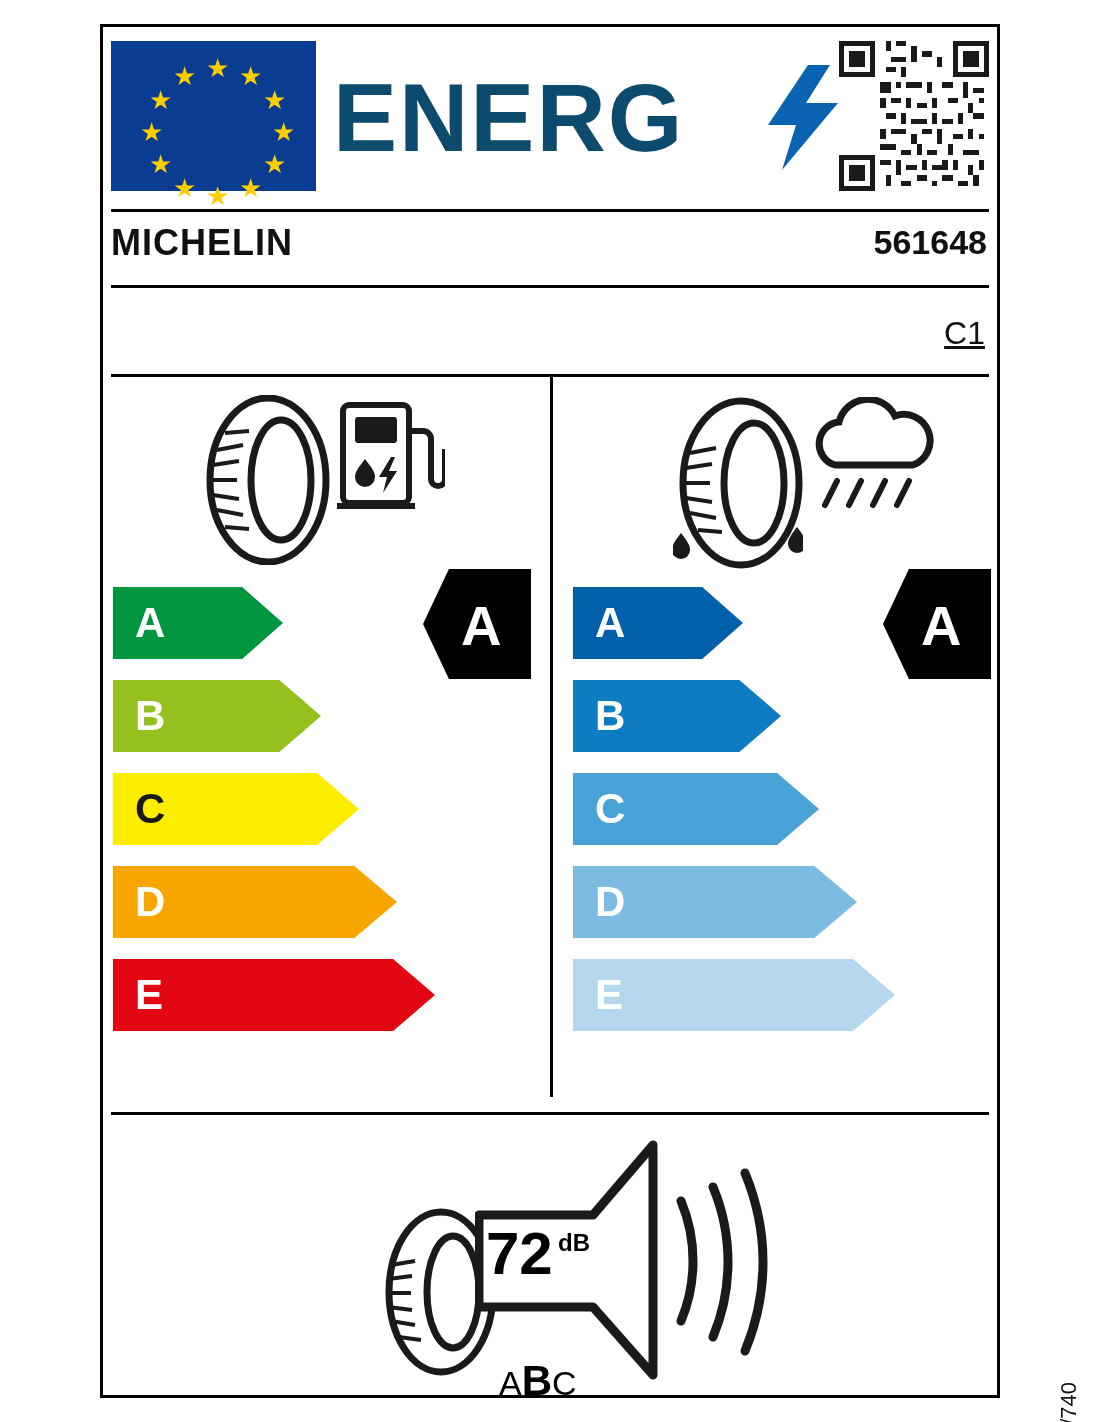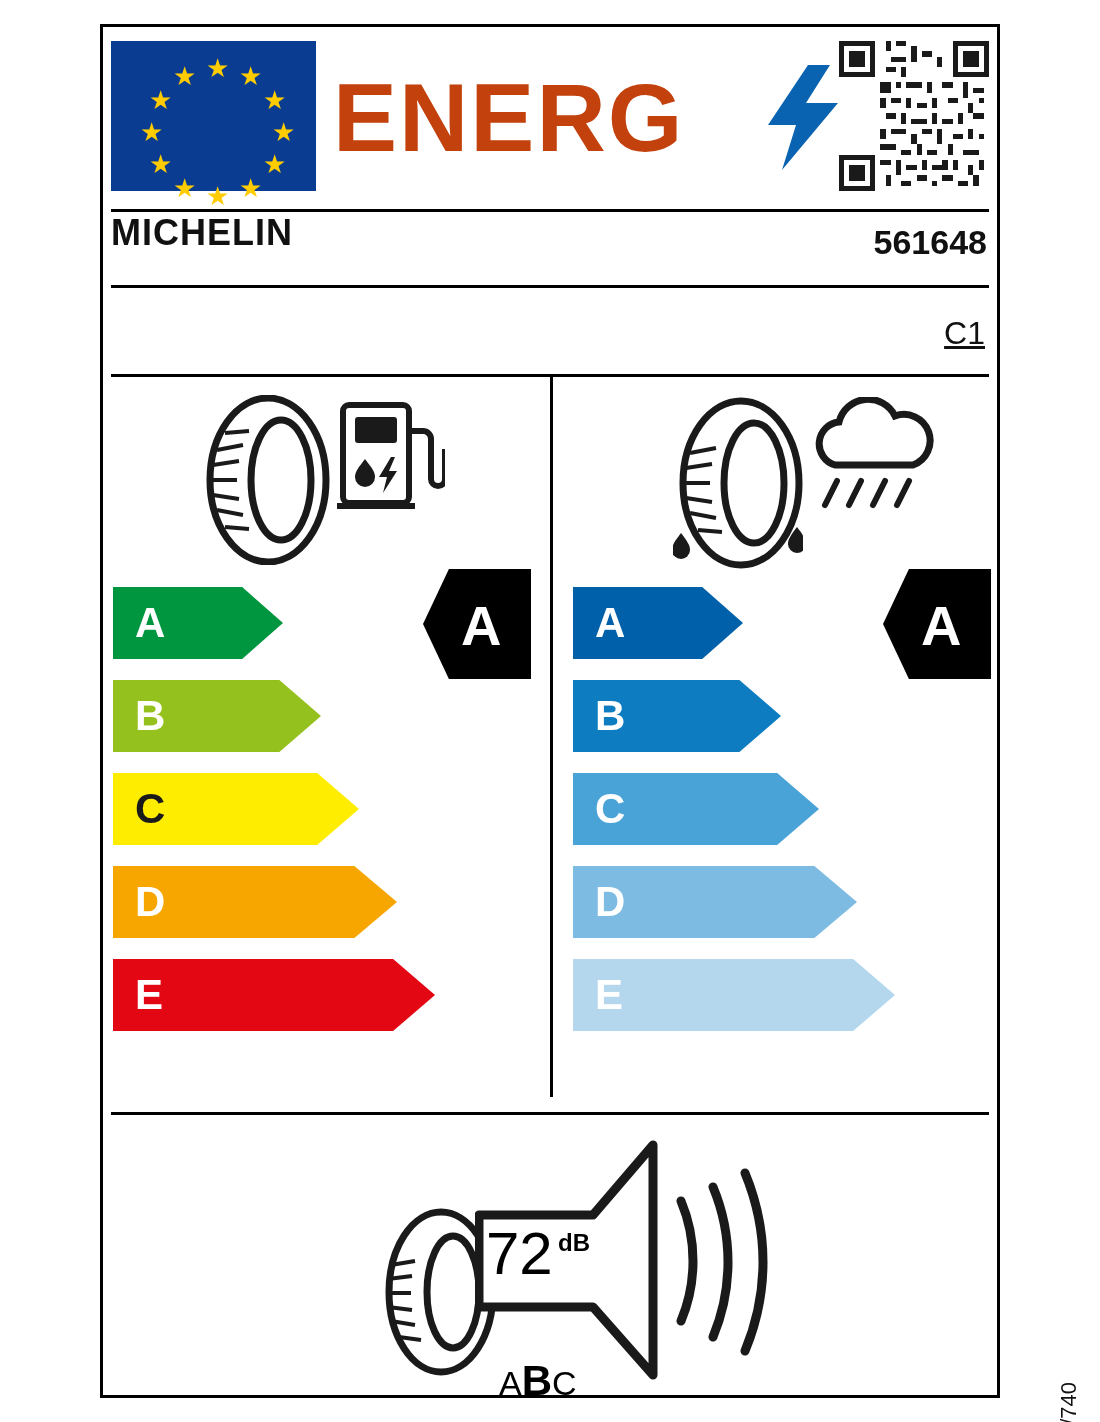--- a/index.html
+++ b/index.html
@@ -4,45 +4,45 @@
 <style>
   html,body{margin:0;padding:0;background:#ffffff;}
   body{font-family:"Liberation Sans", sans-serif;}
   .page{position:relative;width:1100px;height:1422px;background:#fff;overflow:hidden;}
   .label{position:absolute;left:100px;top:24px;width:900px;height:1374px;border:3px solid #000;box-sizing:border-box;background:#fff;}
 
   
   .hdr{position:absolute;left:0;top:0;width:100%;height:180px;}
   .euflag{position:absolute;left:8px;top:14px;width:205px;height:150px;background:#0a3d91;}
   .star{position:absolute;color:#ffcc00;font-size:26px;line-height:26px;}
-  .energ{position:absolute;left:230px;top:36px;font-size:96px;font-weight:bold;color:#c2410c;letter-spacing:2px;font-family:"Liberation Sans", sans-serif;}
+  .energ{position:absolute;left:230px;top:36px;font-size:96px;font-weight:bold;color:#0c4a6e;letter-spacing:2px;font-family:"Liberation Sans", sans-serif;}
   .bolt{position:absolute;left:665px;top:38px;color:#0a63b0;}
   .qr{position:absolute;right:8px;top:14px;width:150px;height:150px;}
 
   
   .rule{position:absolute;background:#000;}
-  .brand{position:absolute;left:8px;top:185px;font-size:36px;font-weight:bold;letter-spacing:1px;color:#111;}
+  .brand{position:absolute;left:8px;top:195px;font-size:36px;font-weight:bold;letter-spacing:1px;color:#111;}
   .code{position:absolute;right:10px;top:196px;font-size:34px;font-weight:bold;color:#111;}
   .size{position:absolute;left:8px;top:280px;font-size:42px;color:#111;letter-spacing:1px;}
   .cls{position:absolute;right:12px;top:288px;font-size:32px;color:#111;text-decoration:underline;}
 
   
   .vdiv{position:absolute;left:447px;top:350px;width:3px;height:720px;background:#000;}
   .tyre-svg{position:absolute;}
   .fuel-svg{position:absolute;}
   .rain-svg{position:absolute;}
 
   
   .grade{position:absolute;height:72px;display:flex;align-items:center;}
   .gradeTxt{color:#fff;font-size:42px;font-weight:bold;padding-left:22px;}
   .bigTxt{position:absolute;color:#fff;font-size:56px;font-weight:bold;}
 
   
   .hrule2{position:absolute;left:8px;top:1085px;width:calc(100% - 16px);height:3px;background:#000;}
-  .db{position:absolute;font-weight:normal;color:#000;}
+  .db{position:absolute;font-weight:bold;color:#000;}
   .abc{position:absolute;left:396px;top:1330px;font-size:34px;color:#000;}
   .abc b{font-size:42px;}
   .vert{position:absolute;right:18px;bottom:40px;font-size:22px;color:#111;transform:rotate(-90deg);transform-origin:100% 100%;white-space:nowrap;}
 </style>
 </head>
 <body>
 
 <div class="page">
   <div class="label">
 

